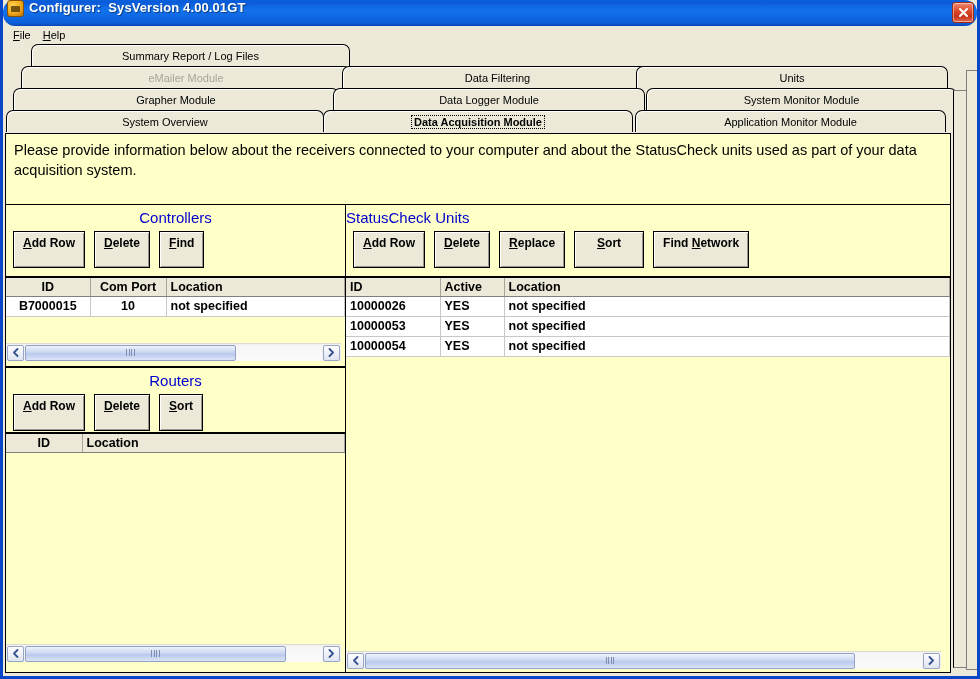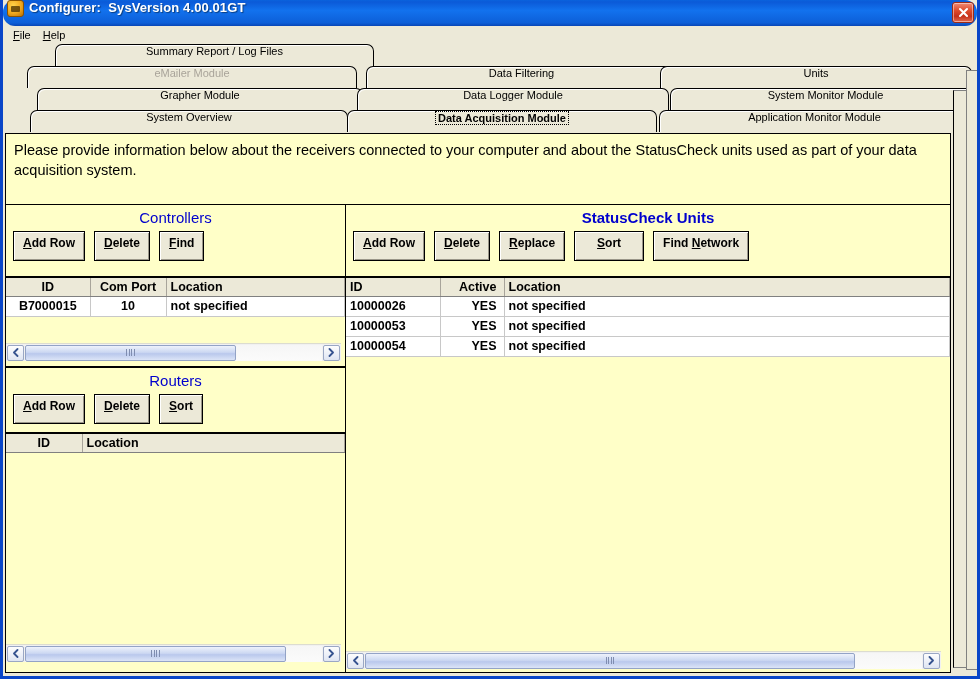--- a/index.html
+++ b/index.html
@@ -82,25 +82,24 @@
     padding: 0 0 0 0;
     height: 88px;
   }
   .tab-row { position: relative; height: 22px; }
   .tab {
     position: absolute; top: 0; height: 22px;
     background: #ece9d8;
     border: 1px solid #000;
     border-bottom: none;
     border-radius: 7px 7px 0 0;
-    display: flex; align-items: flex-start; justify-content: center;
+    display: flex; align-items: center; justify-content: center;
     font-size: 11px; color: #000;
     cursor: default;
     box-shadow: inset 1px 1px 0 #fff;
-    margin-left: 24px;
   }
   .tab.disabled { color: #a9a49a; }
   .tab.selected { font-weight: bold; }
   .tab.selected .tab-label {
     border: 1px dotted #000;
     padding: 0 2px;
   }
   .tab-label { white-space: nowrap; }
 
   
@@ -137,28 +136,28 @@
 
   .panel-head {
     background: #ffffc8;
     border-bottom: 2px solid #000;
     padding: 4px 0 5px 0;
   }
   .panel-title {
     text-align: center; color: #0000cd;
     font-size: 15px; margin-bottom: 5px;
   }
-  .panel-title.right-align { text-align: center; font-weight: bold; }
+  .panel-title.right-align { text-align: left; }
   .btn-row { display: flex; gap: 9px; padding: 0 6px 2px 7px; }
   .btn {
     background: #ece9d8;
     border: 1px solid #000;
     box-shadow: inset 1px 1px 0 #ffffff, inset -1px -1px 0 #9a9689;
     font-size: 12px; font-weight: bold; color: #000;
-    padding: 4px 9px 10px 9px;
+    padding: 4px 9px 17px 9px;
     cursor: pointer;
     white-space: nowrap;
     font-family: "Liberation Sans", sans-serif;
   }
   .btn u { text-decoration: underline; }
 
   
   .grid-wrap {
     background: #ffffc8;
     position: relative;
@@ -181,21 +180,21 @@
     background: #fff;
     border-right: 1px solid #c8c8c8;
     border-bottom: 1px solid #c8c8c8;
     padding: 1px 4px;
     height: 20px;
     font-weight: bold;
     white-space: nowrap;
   }
   .ta-c { text-align: center; }
   .ta-l { text-align: left; margin-top: 40px; }
-  .ta-r { text-align: right; padding-right: 7px !important; margin-left: 15px; }
+  .ta-r { text-align: left; padding-right: 7px !important; margin-left: 15px; }
 
   
   .hscroll {
     position: absolute; bottom: 0; left: 0;
     height: 18px; width: 100%;
     background: #f1f1f1;
     display: flex; align-items: center;
     border-top: 1px solid #dcdcd0;
   }
   .sb-btn {
@@ -237,21 +236,21 @@
     <div class="menu-item"><u>H</u><span>elp</span></div>
   </div>
 
   <div class="tabs-area">
     <div class="tab-row">
       <div class="tab" style="left:28px;width:319px;">
         <span class="tab-label">Summary Report / Log Files</span>
       </div>
     </div>
     <div class="tab-row">
-      <div class="tab disabled" style="left:0;width:330px;">
+      <div class="tab disabled" style="left:18px;width:330px;">
         <span class="tab-label">eMailer Module</span>
       </div>
       <div class="tab" style="left:339px;width:311px;">
         <span class="tab-label">Data Filtering</span>
       </div>
       <div class="tab" style="left:633px;width:312px;">
         <span class="tab-label">Units</span>
       </div>
     </div>
     <div class="tab-row">

